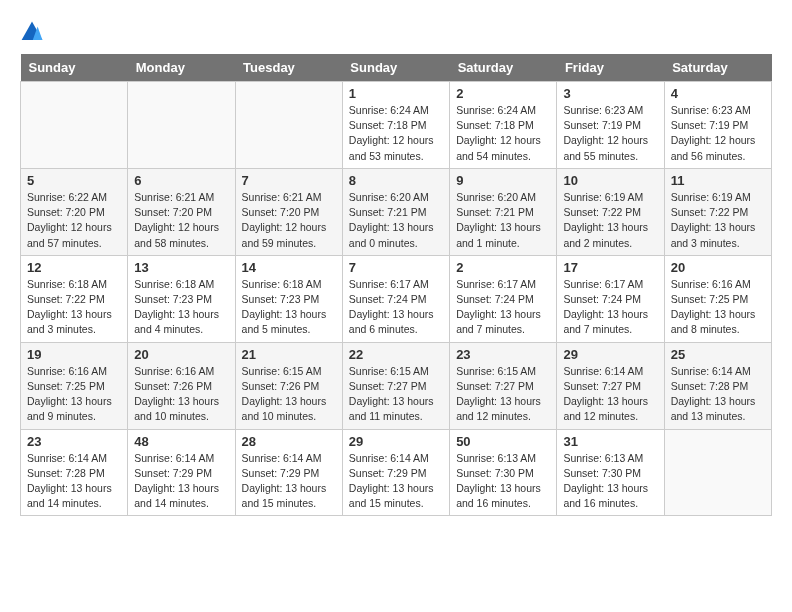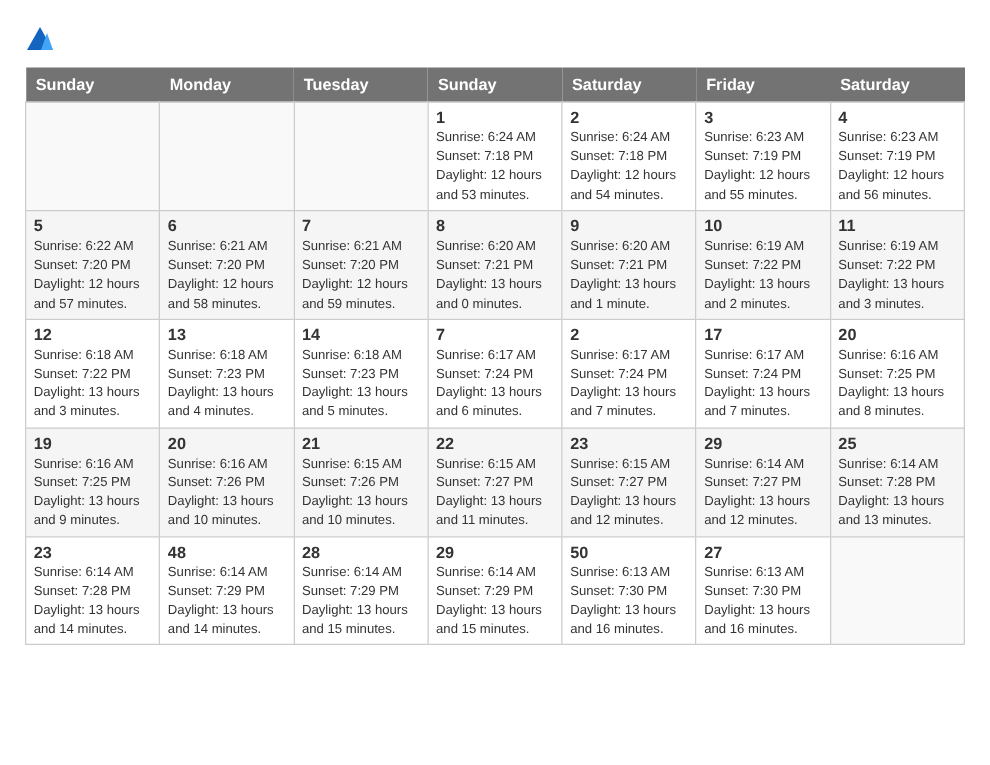--- a/index.html
+++ b/index.html
@@ -249,19 +249,19 @@
         </td>
         <td>
           <div class="day-number">29</div>
           <div class="day-info">Sunrise: 6:14 AM<br>Sunset: 7:29 PM<br>Daylight: 13 hours and 15 minutes.</div>
         </td>
         <td>
           <div class="day-number">50</div>
           <div class="day-info">Sunrise: 6:13 AM<br>Sunset: 7:30 PM<br>Daylight: 13 hours and 16 minutes.</div>
         </td>
         <td>
-          <div class="day-number">27</div>
+          <div class="day-number">31</div>
           <div class="day-info">Sunrise: 6:13 AM<br>Sunset: 7:30 PM<br>Daylight: 13 hours and 16 minutes.</div>
         </td>
         <td class="empty"></td>
       </tr>
     </tbody>
 </table>
 
 </body></html>

